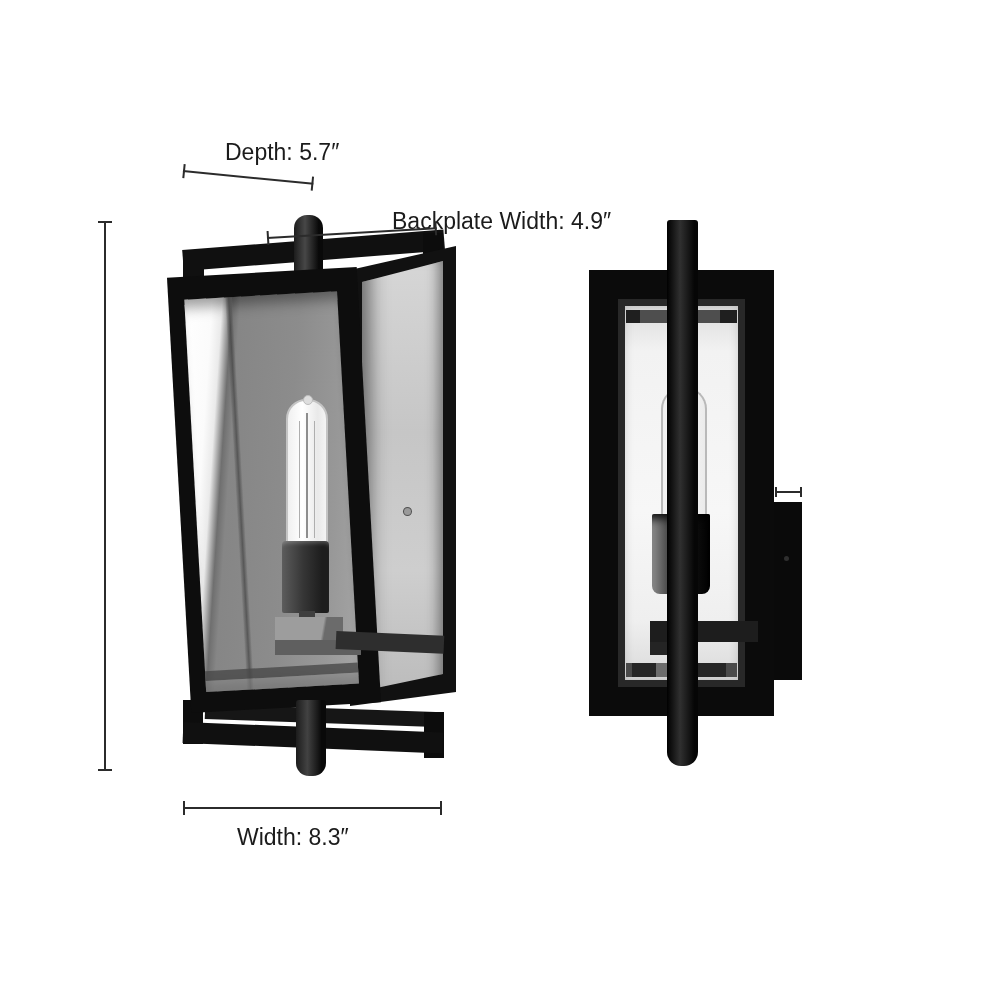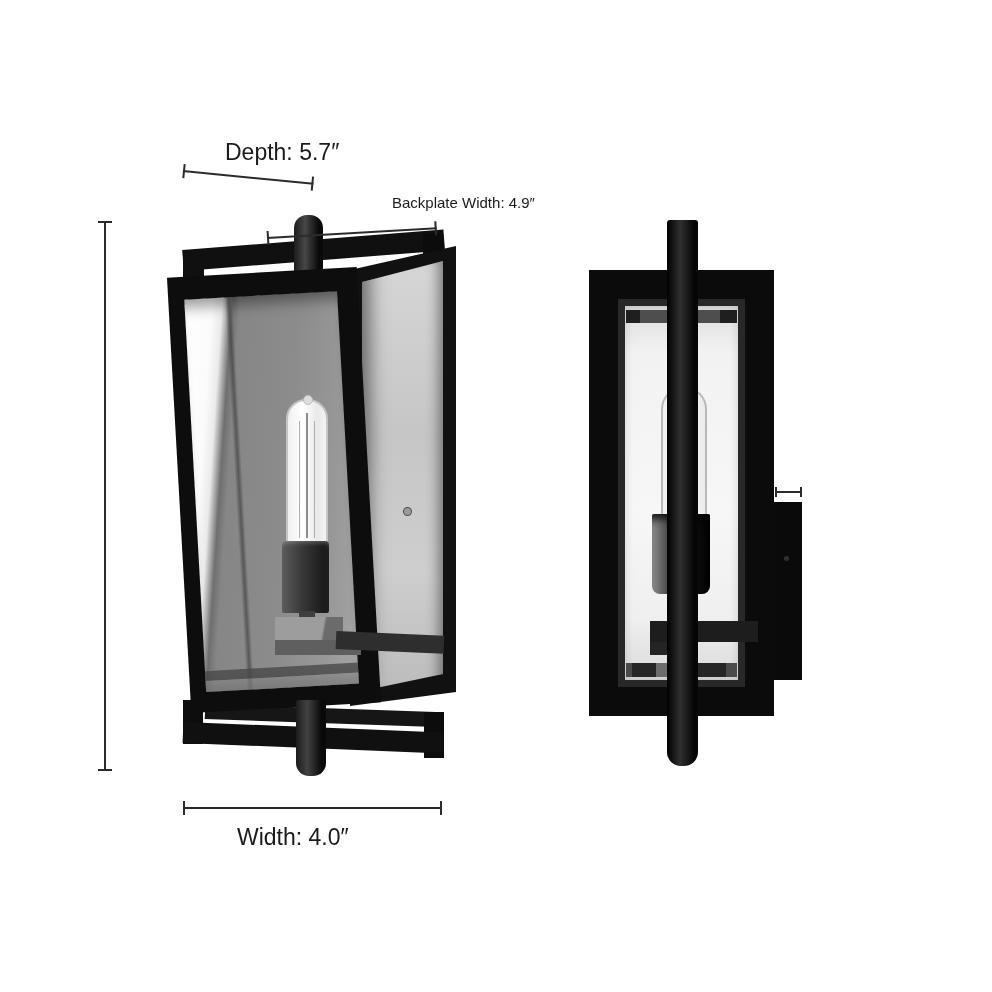--- a/index.html
+++ b/index.html
@@ -8,21 +8,21 @@
     font-family:"Liberation Sans",sans-serif;
   }
   .part{position:absolute;}
 
   
   .dim-label{
     position:absolute;color:#1b1b1b;white-space:nowrap;
     font-family:"Liberation Sans",sans-serif;line-height:1.22;
   }
   .dim-label.big{font-size:23px;}
-  .dim-label.small{font-size:15px;}
+  .dim-label.small{font-size:23px;margin-top:13px;}
   .dim-line{position:absolute;background:#2b2b2b;}
   .dim-line.h{height:2px;}
   .dim-line.v{width:2px;}
   .dim-line .tick{position:absolute;background:#2b2b2b;}
   .dim-line.h .tick{width:2px;height:14px;top:-6px;}
   .dim-line.h .tick.start{left:0;}
   .dim-line.h .tick.end{right:0;}
   .dim-line.h.tiny .tick{height:10px;top:-4px;}
   .dim-line.v .tick{height:2px;width:14px;left:-6px;}
   .dim-line.v .tick.start{top:0;}
@@ -178,21 +178,21 @@
 
   <div class="dim-line v" style="left:104px;top:221px;height:550px;">
     <span class="tick start"></span>
     <span class="tick end"></span>
   </div>
 
   <div class="dim-line h" style="left:183px;top:807px;width:259px;">
     <span class="tick start"></span>
     <span class="tick end"></span>
   </div>
-  <div class="dim-label big" style="left:237px;top:823px;">Width: 4.0″</div>
+  <div class="dim-label big" style="left:237px;top:823px;">Width: 8.3″</div>
 
   <div class="dim-line h tiny" style="left:775px;top:491px;width:27px;">
     <span class="tick start"></span>
     <span class="tick end"></span>
   </div>
 
   <div class="dim-line v" style="left:821px;top:503px;height:174px;">
     <span class="tick start"></span>
     <span class="tick end"></span>
   </div>

